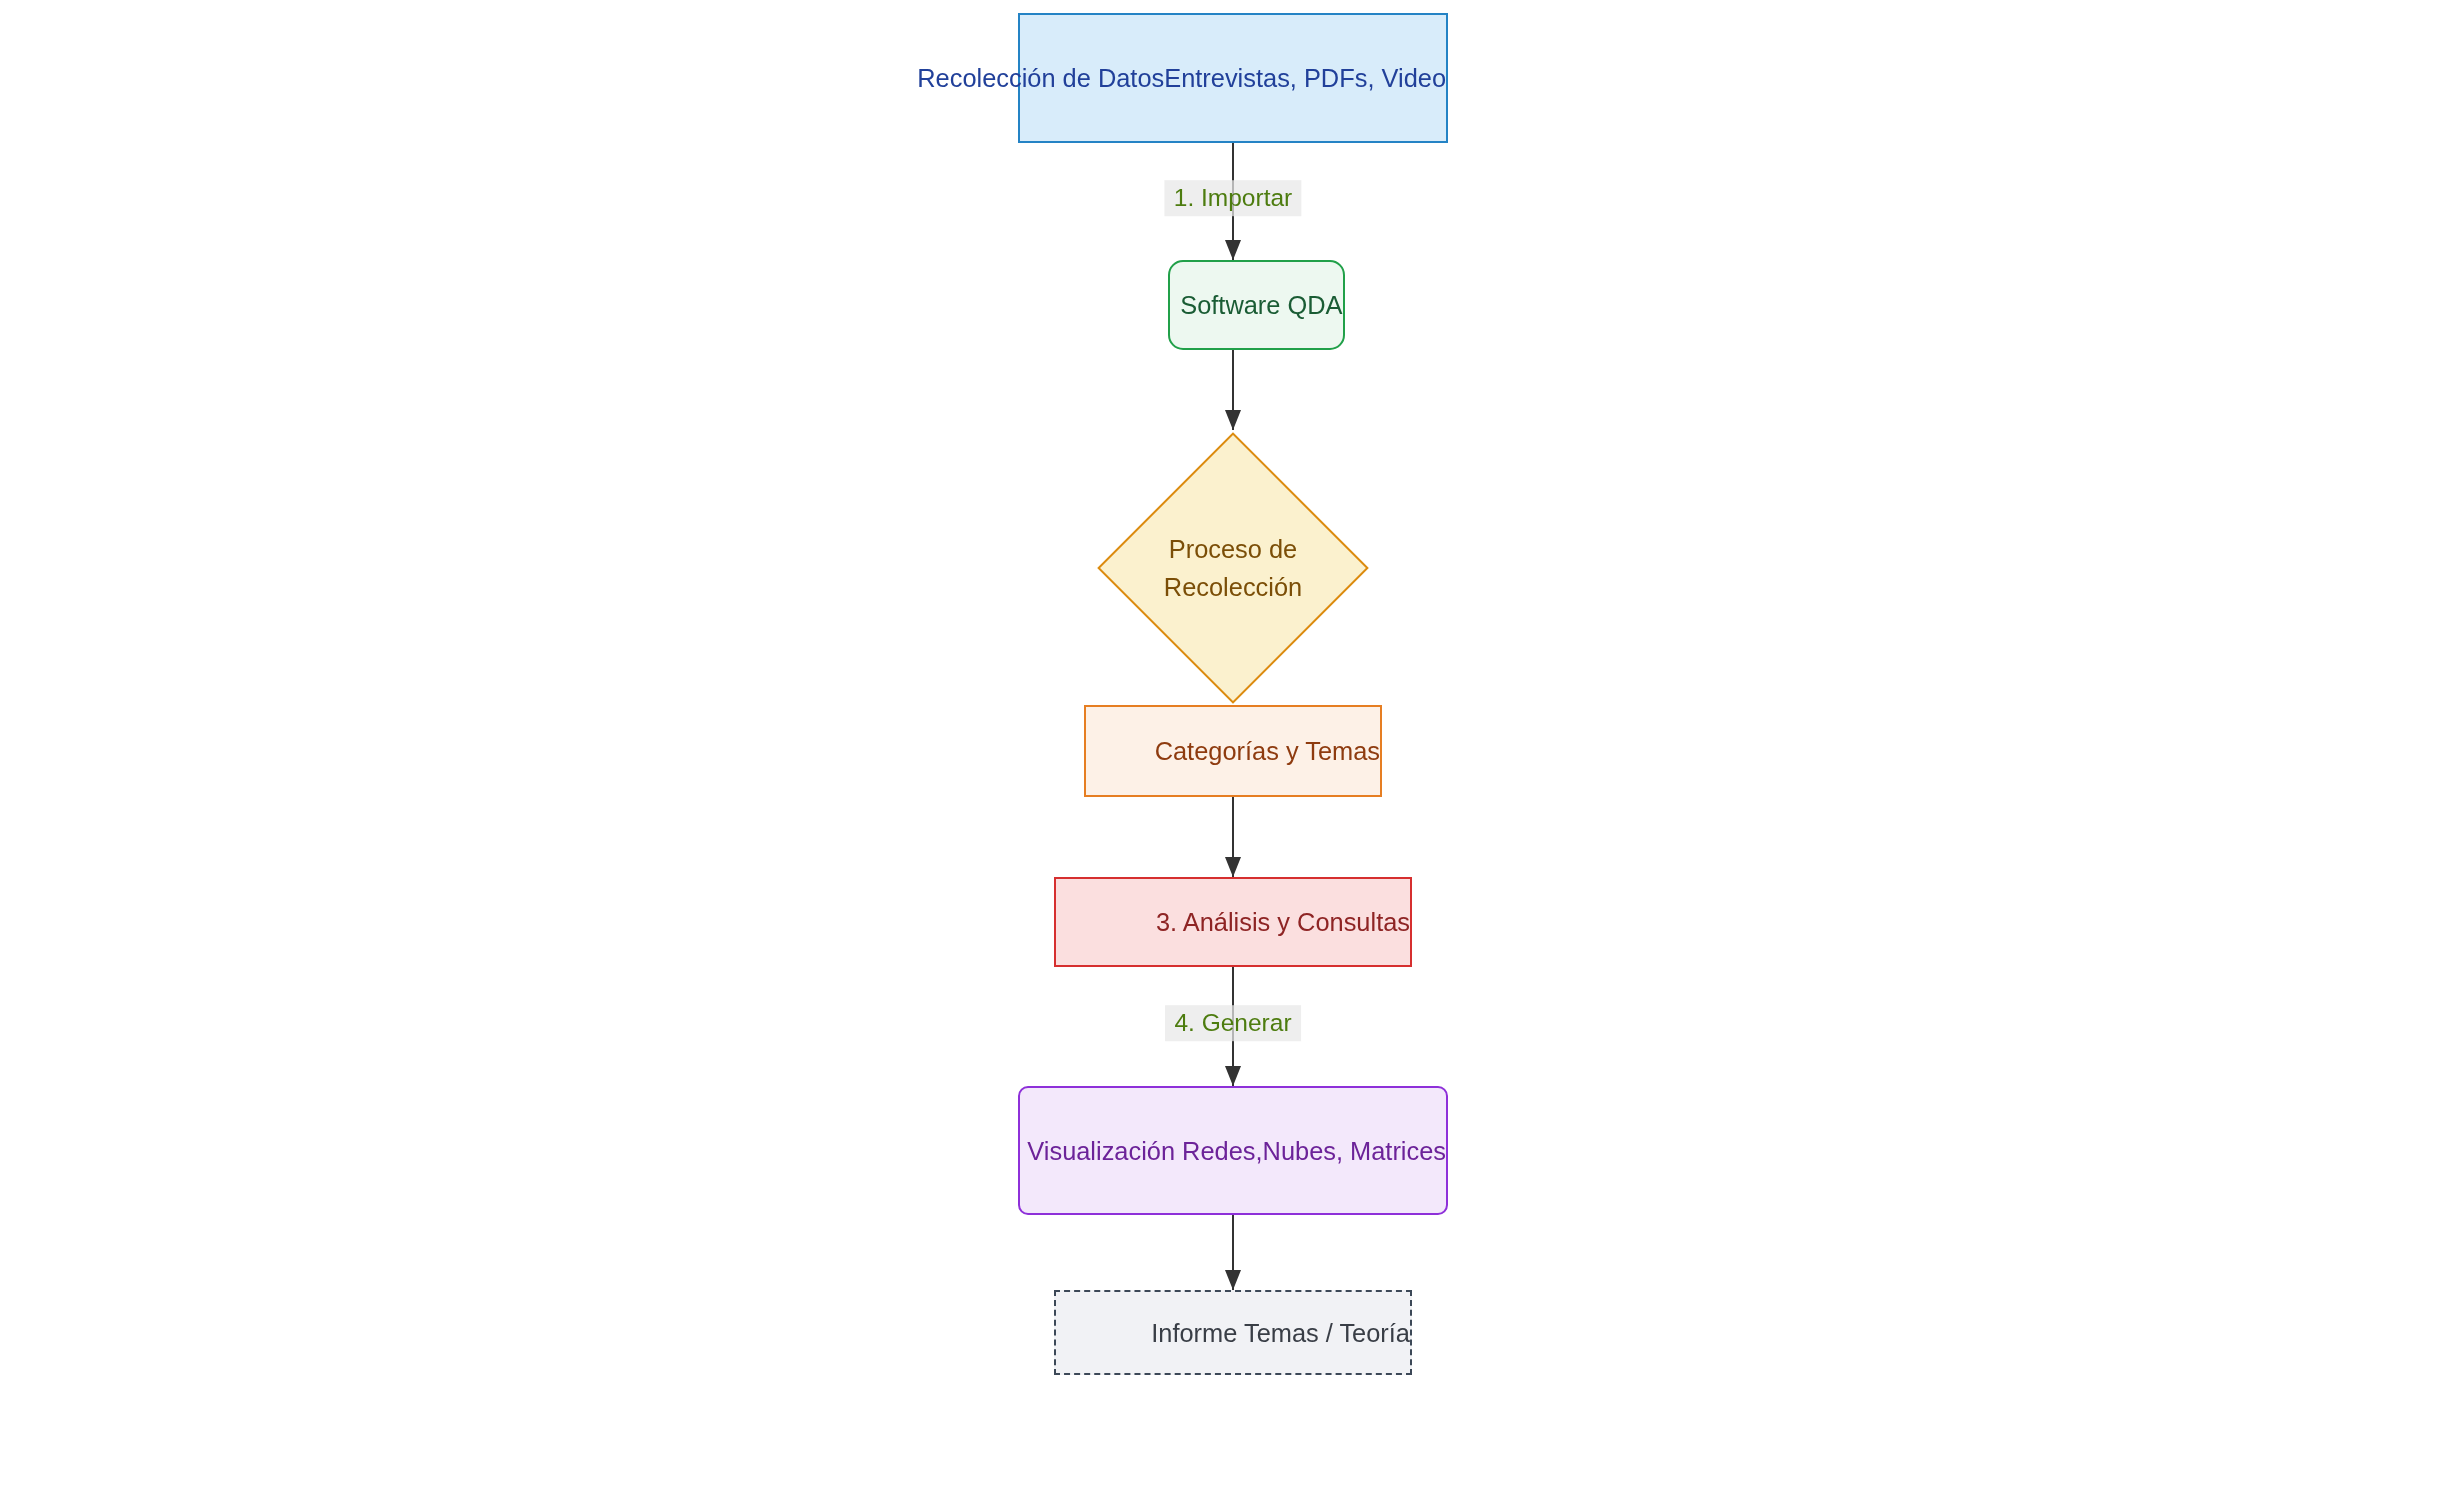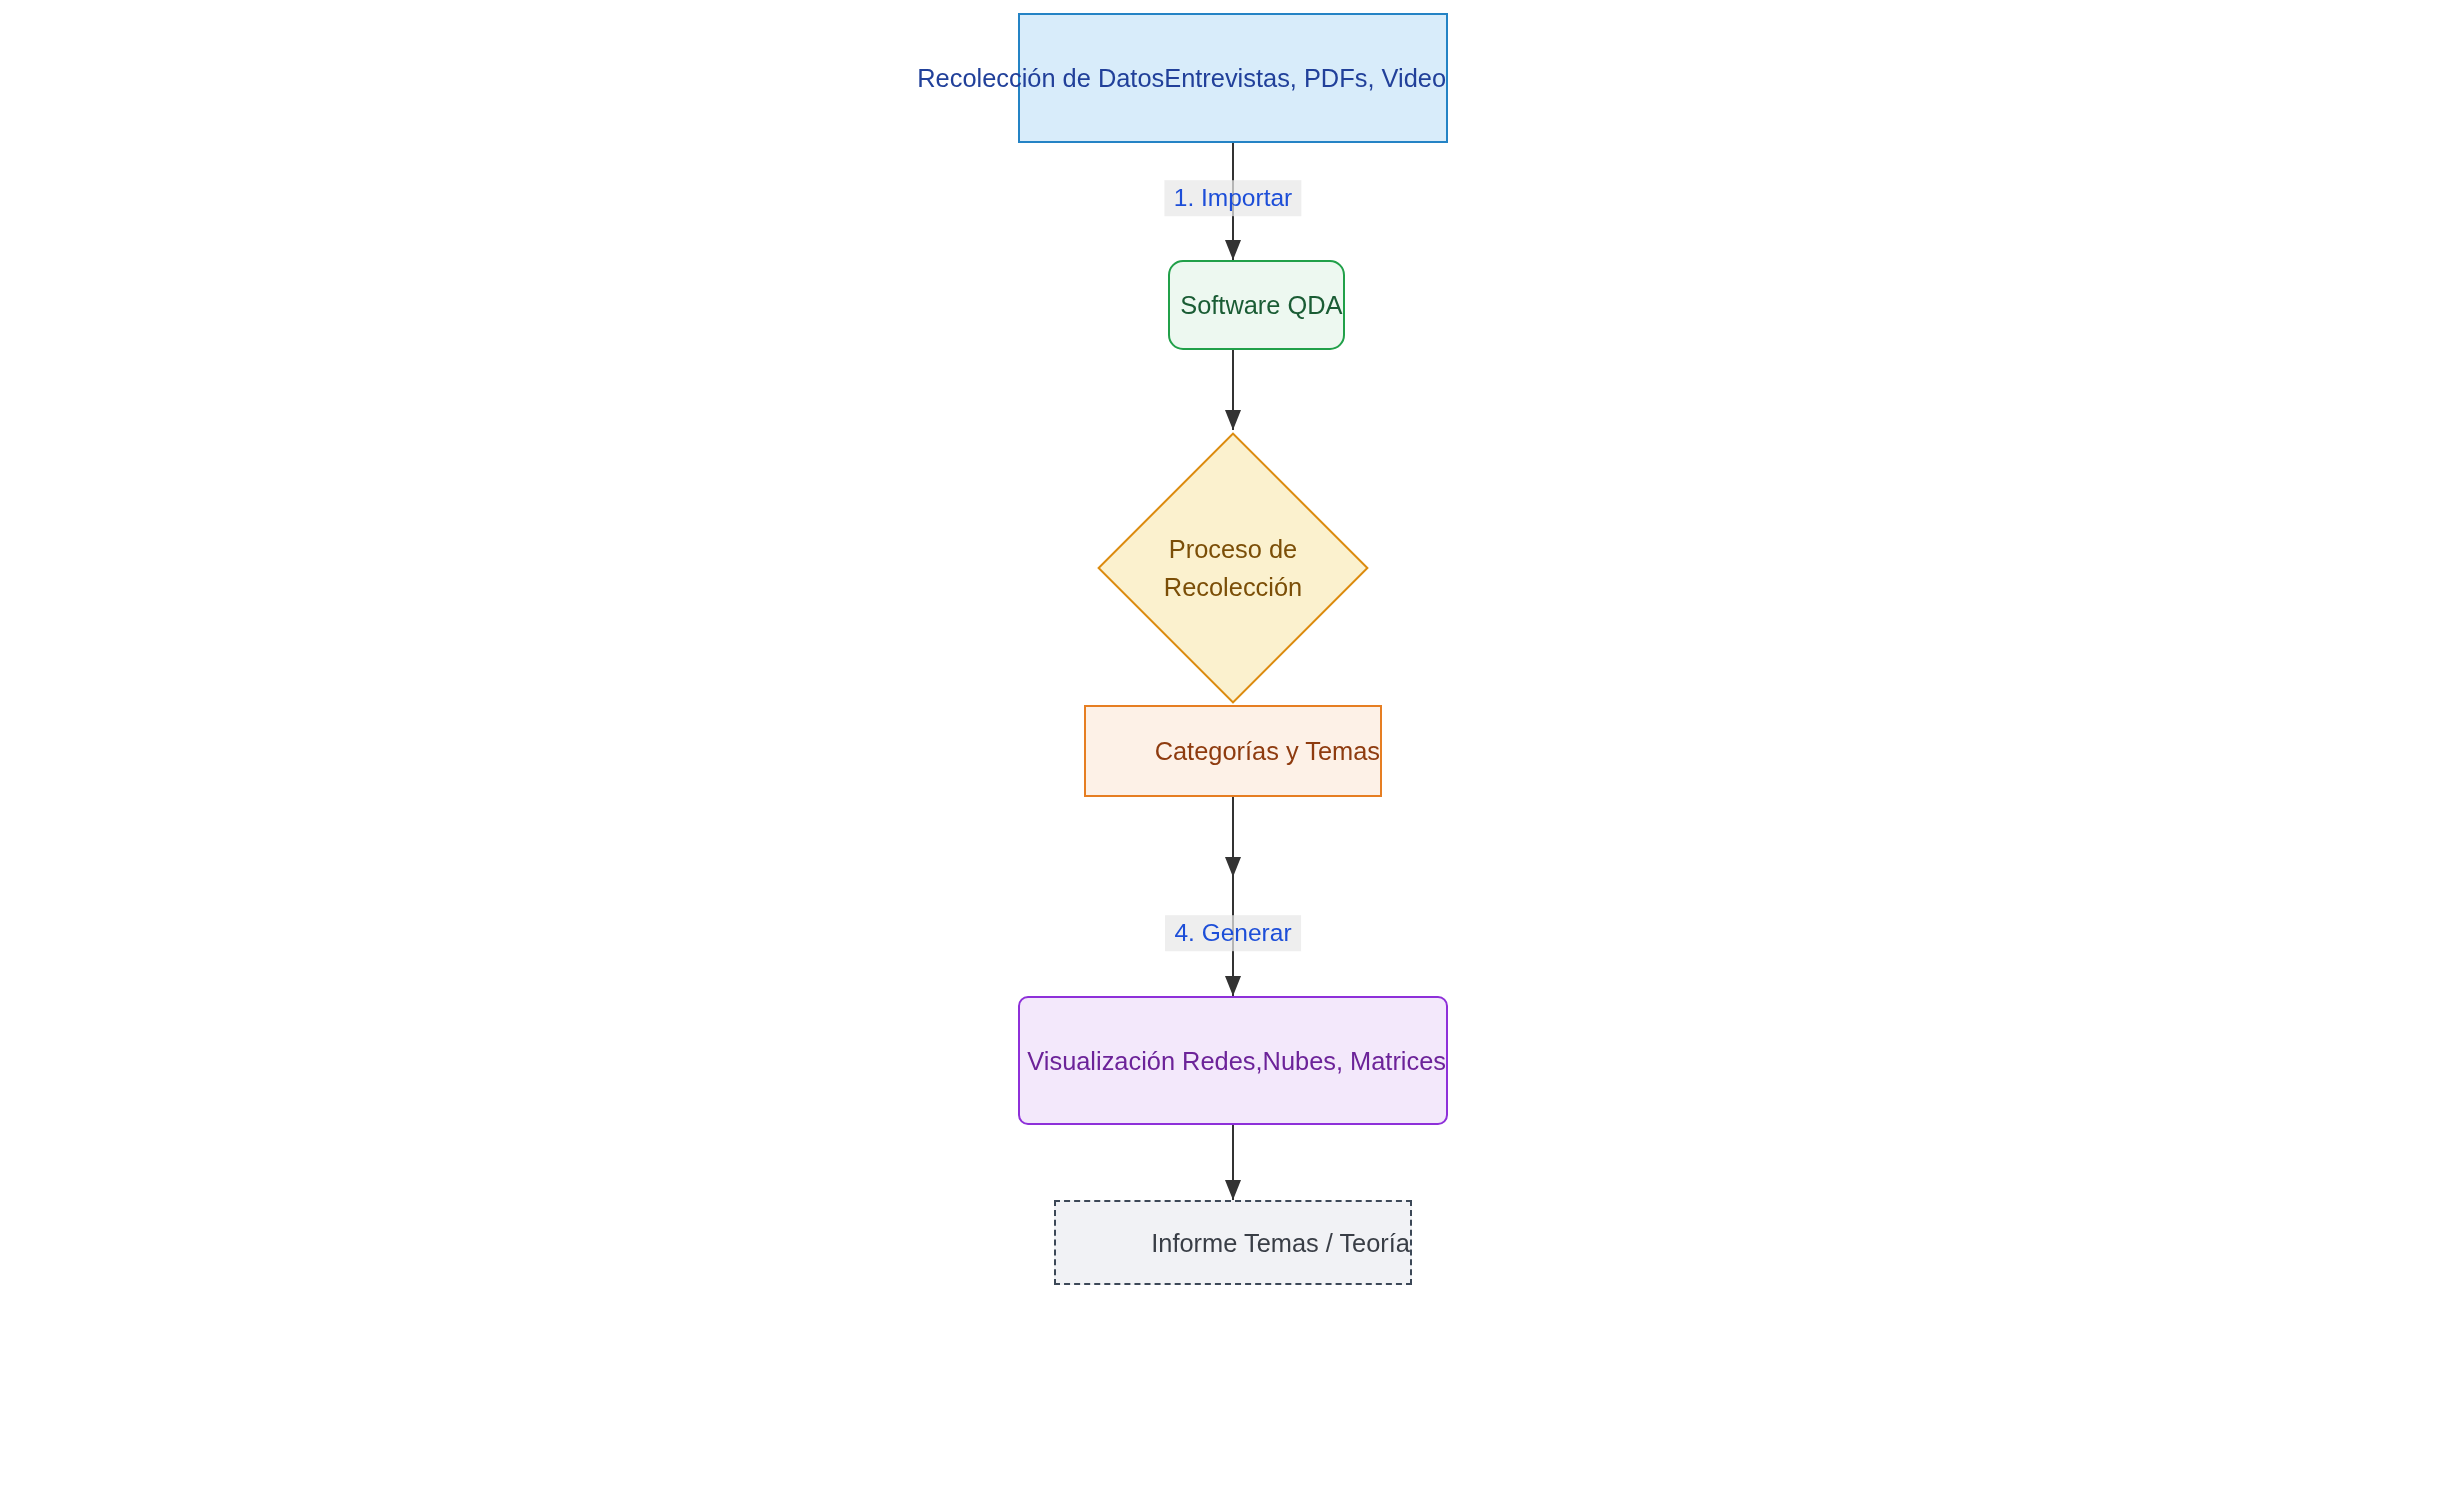--- a/index.html
+++ b/index.html
@@ -105,21 +105,21 @@
     border-right: 8.5px solid transparent;
     border-top: 20px solid #333333;
     z-index: 1;
   }
   .edge .lbl {
     position: absolute;
     left: 50%;
     top: 47%;
     transform: translate(-50%, -50%);
     background: rgba(232, 232, 232, 0.72);
-    color: #1d4ed8;
+    color: #4d7c0f;
     font-size: 24.5px;
     line-height: 30px;
     padding: 2.8px 9.4px;
     white-space: nowrap;
     z-index: 2;
   }
 </style>
 </head>
 <body>
 
@@ -157,20 +157,23 @@
 
     <div class="node n-categorias" style="--fill: #fdf1e7; --stroke: #e67e22; --text: #8e3b0f;">
       <span>Categorías y Temas</span>
     </div>
 
     <div class="edge e-4">
       <div class="line"></div>
       <div class="head"></div>
     </div>
 
+    <div class="node n-analisis" style="--fill: #fbdfdf; --stroke: #d62f2f; --text: #8e2424;">
+      <span>3. Análisis y Consultas</span>
+    </div>
 
     <div class="edge e-5">
       <div class="line"></div>
       <div class="head"></div>
       <div class="lbl">4. Generar</div>
     </div>
 
     <div class="node n-visualizacion" style="--fill: #f3e8fb; --stroke: #8e30d9; --text: #6c2399;">
       <span>Visualización Redes,</span>
       <span>Nubes, Matrices</span>

